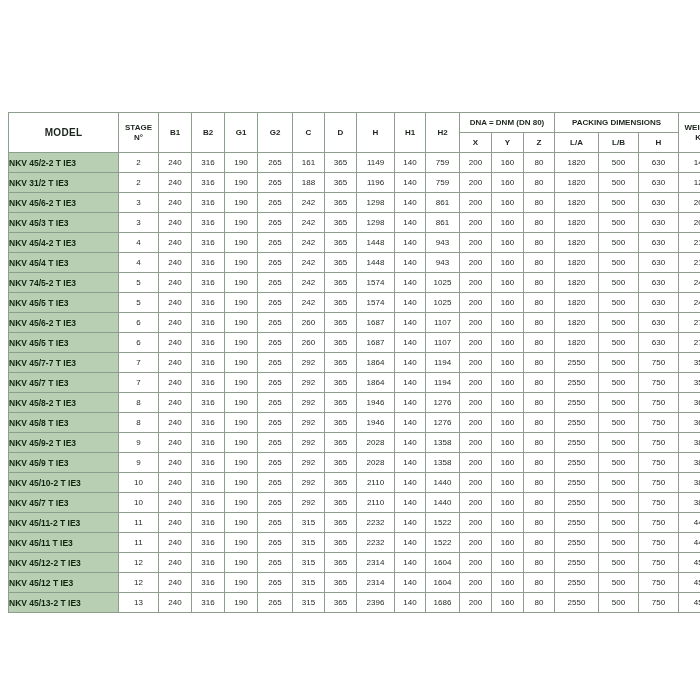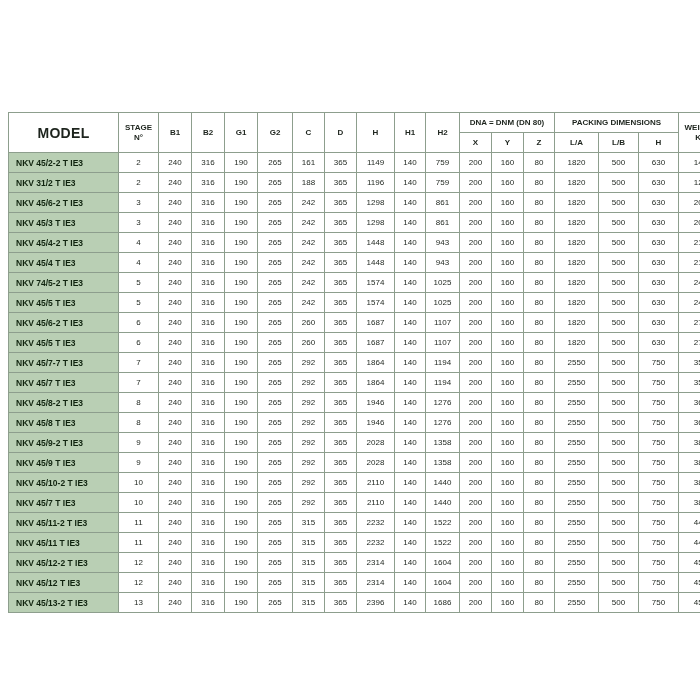--- a/index.html
+++ b/index.html
@@ -36,29 +36,28 @@
     line-height: 10px;
     background: #ffffff;
   }
   thead th {
     background: #b9cfb4;
     font-weight: bold;
     font-size: 8.5px;
     color: #16301b;
   }
   thead th.model-head {
-    font-size: 14px;
+    font-size: 10px;
     letter-spacing: .3px;
   }
   tbody td.model-cell {
     background: #b9cfb4;
     font-weight: bold;
     font-size: 8.5px;
     text-align: left;
-    padding-left: 7px;
     color: #10240f;
   }
   
   col.c-model  { width: 110px; }
   col.c-stage  { width: 40px; }
   col.c-b1     { width: 33px; }
   col.c-b2     { width: 33px; }
   col.c-g1     { width: 33px; }
   col.c-g2     { width: 35px; }
   col.c-c      { width: 32px; }

